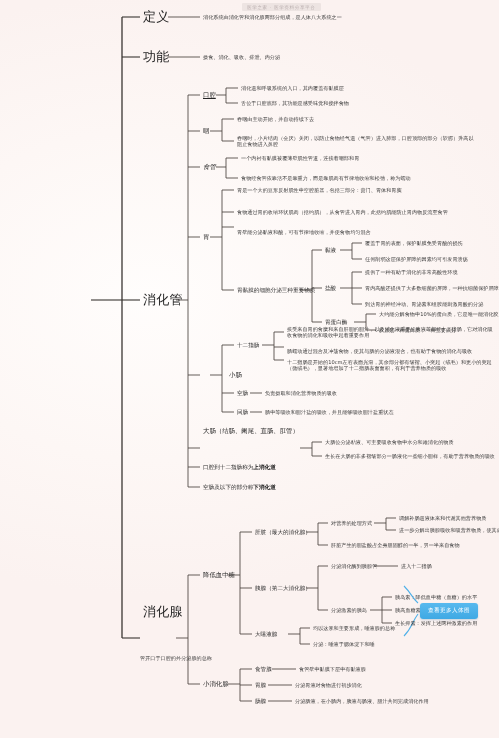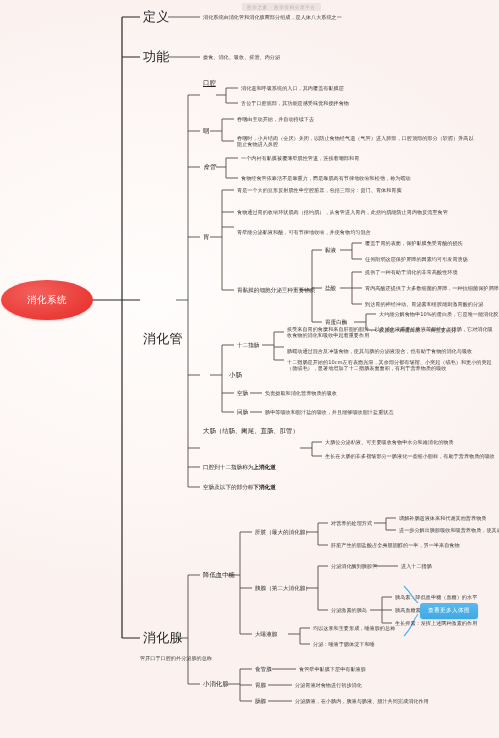--- a/index.html
+++ b/index.html
@@ -255,33 +255,32 @@
       <path d="M268 685 H292"></path>
       <path d="M268 701 H292"></path>
     </g>
 
     <g fill="none" stroke="#4fb0e8" stroke-width="1.1">
       <path d="M404 586 C 412 594, 412 598, 418 603"></path>
       <path d="M404 636 C 412 628, 412 622, 418 614"></path>
     </g>
   </svg>
 
-  <div class="root" style="left:47px; top:300px;">消化系统</div>
 
   <div class="node lvl1" style="left:143px; top:17px;">定义</div>
   <div class="node leaf" style="left:203px; top:17px;">消化系统由消化管和消化腺两部分组成，是人体八大系统之一</div>
 
   <div class="node lvl1" style="left:143px; top:57px;">功能</div>
   <div class="node leaf" style="left:203px; top:57px;">摄食、消化、吸收、排泄、内分泌</div>
 
-  <div class="node lvl1" style="left:143px; top:300px;margin-top:39px;">消化管</div>
-
-  <div class="node lvl1" style="left:143px; top:638px;">消化腺</div>
-
-  <div class="node lvl2" style="left:203px; top:83px;text-decoration:underline;">口腔</div>
+  <div class="node lvl1" style="left:143px; top:300px;">消化管</div>
+
+  <div class="node lvl1" style="left:143px; top:612px;">消化腺</div>
+
+  <div class="node lvl2" style="left:203px; top:95px;text-decoration:underline;">口腔</div>
   <div class="node leaf" style="left:241px; top:88px;">消化道和呼吸系统的入口，其内覆盖有黏膜层</div>
   <div class="node leaf" style="left:241px; top:103px;">舌位于口腔底部，其功能是感受味觉和搅拌食物</div>
 
   <div class="node lvl2" style="left:203px; top:131px;">咽</div>
   <div class="node leaf" style="left:237px; top:119px;">吞咽由主动开始，并自动持续下去</div>
   <div class="node leaf" style="left:237px; top:141px; white-space:normal; width:240px;">吞咽时，小片结肉（会厌）关闭，以防止食物经气道（气管）进入肺部，口腔顶部的部分（软腭）升高以阻止食物进入鼻腔</div>
 
   <div class="node lvl2" style="left:203px; top:167px;font-style:italic;">食管</div>
   <div class="node leaf" style="left:241px; top:158px;">一个内衬有黏膜被覆薄壁肌性管道，连接着咽部和胃</div>
   <div class="node leaf" style="left:241px; top:178px; white-space:normal; width:232px;">食物经食管依靠活不是靠重力，而是靠肌肉有节律地收缩和松弛，称为蠕动</div>

